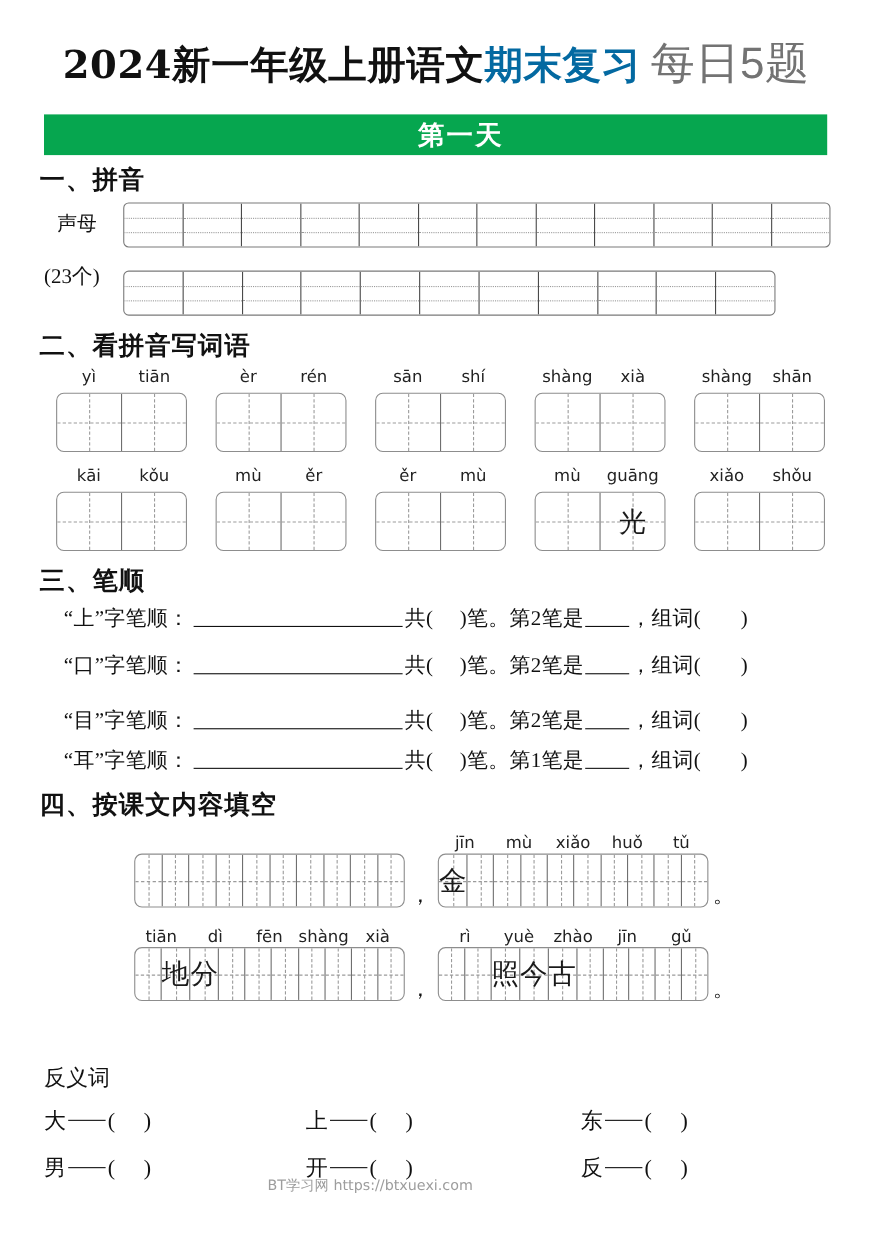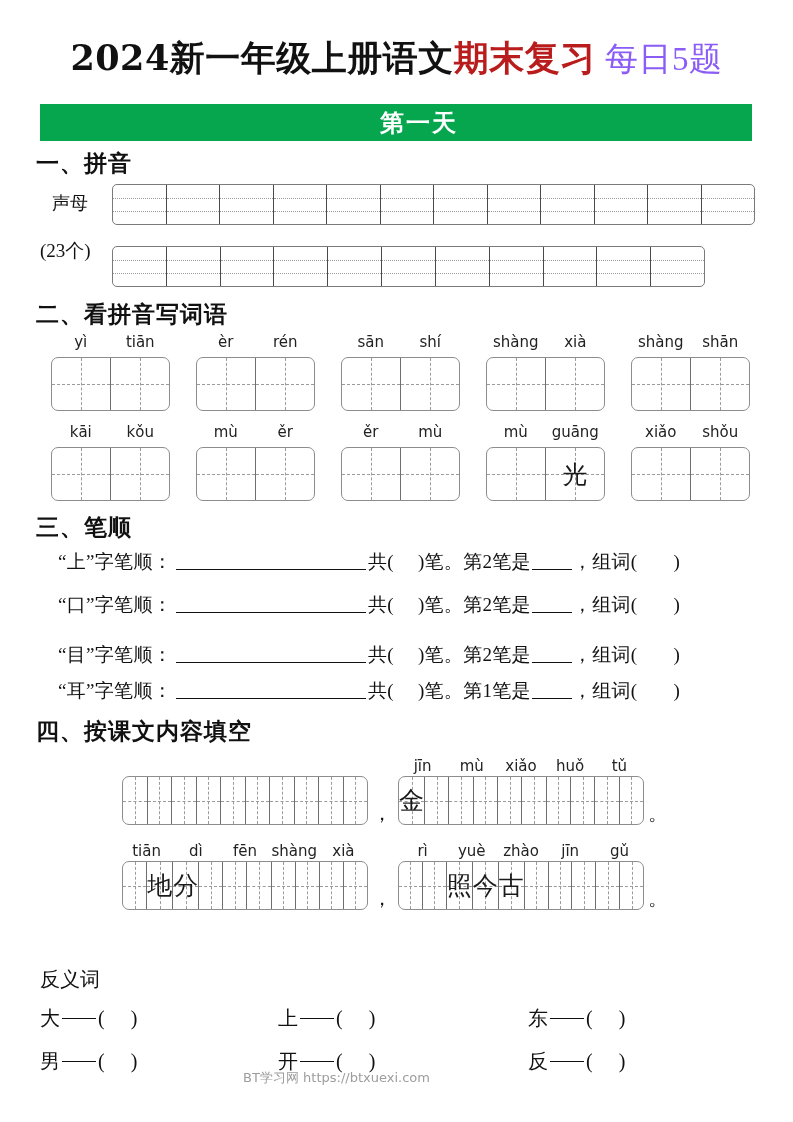--- a/index.html
+++ b/index.html
@@ -11,23 +11,23 @@
   .page{position:relative;width:793px;height:1122px;}
 
   
   .title{
     position:absolute;left:0;top:36px;width:793px;
     text-align:center;white-space:nowrap;
     font-size:35px;line-height:44px;font-weight:bold;
     letter-spacing:.5px;
   }
   .title .t-black{color:#111;font-family:"DejaVu Serif",serif;}
-  .title .t-red{color:#b91c1c;font-family:Liberation Sans, sans-serif;margin-top:27px;}
-  .title .t-plain{color:#8b5cf6;font-weight:normal;
-    font-family:Liberation Serif, serif;font-size:33px;}
+  .title .t-red{color:#0369a1;font-family:Liberation Sans, sans-serif;margin-top:27px;}
+  .title .t-plain{color:#737373;font-weight:normal;
+    font-family:Liberation Sans, sans-serif;font-size:40px;}
 
   .banner{
     position:absolute;left:40px;top:104px;width:712px;height:37px;
     background:#06a64f;color:#fff;
     display:flex;align-items:center;justify-content:center;
     font-size:24px;font-weight:bold;letter-spacing:2px;
   }
   .banner .b-gap{display:inline-block;width:46px;}
 
   

